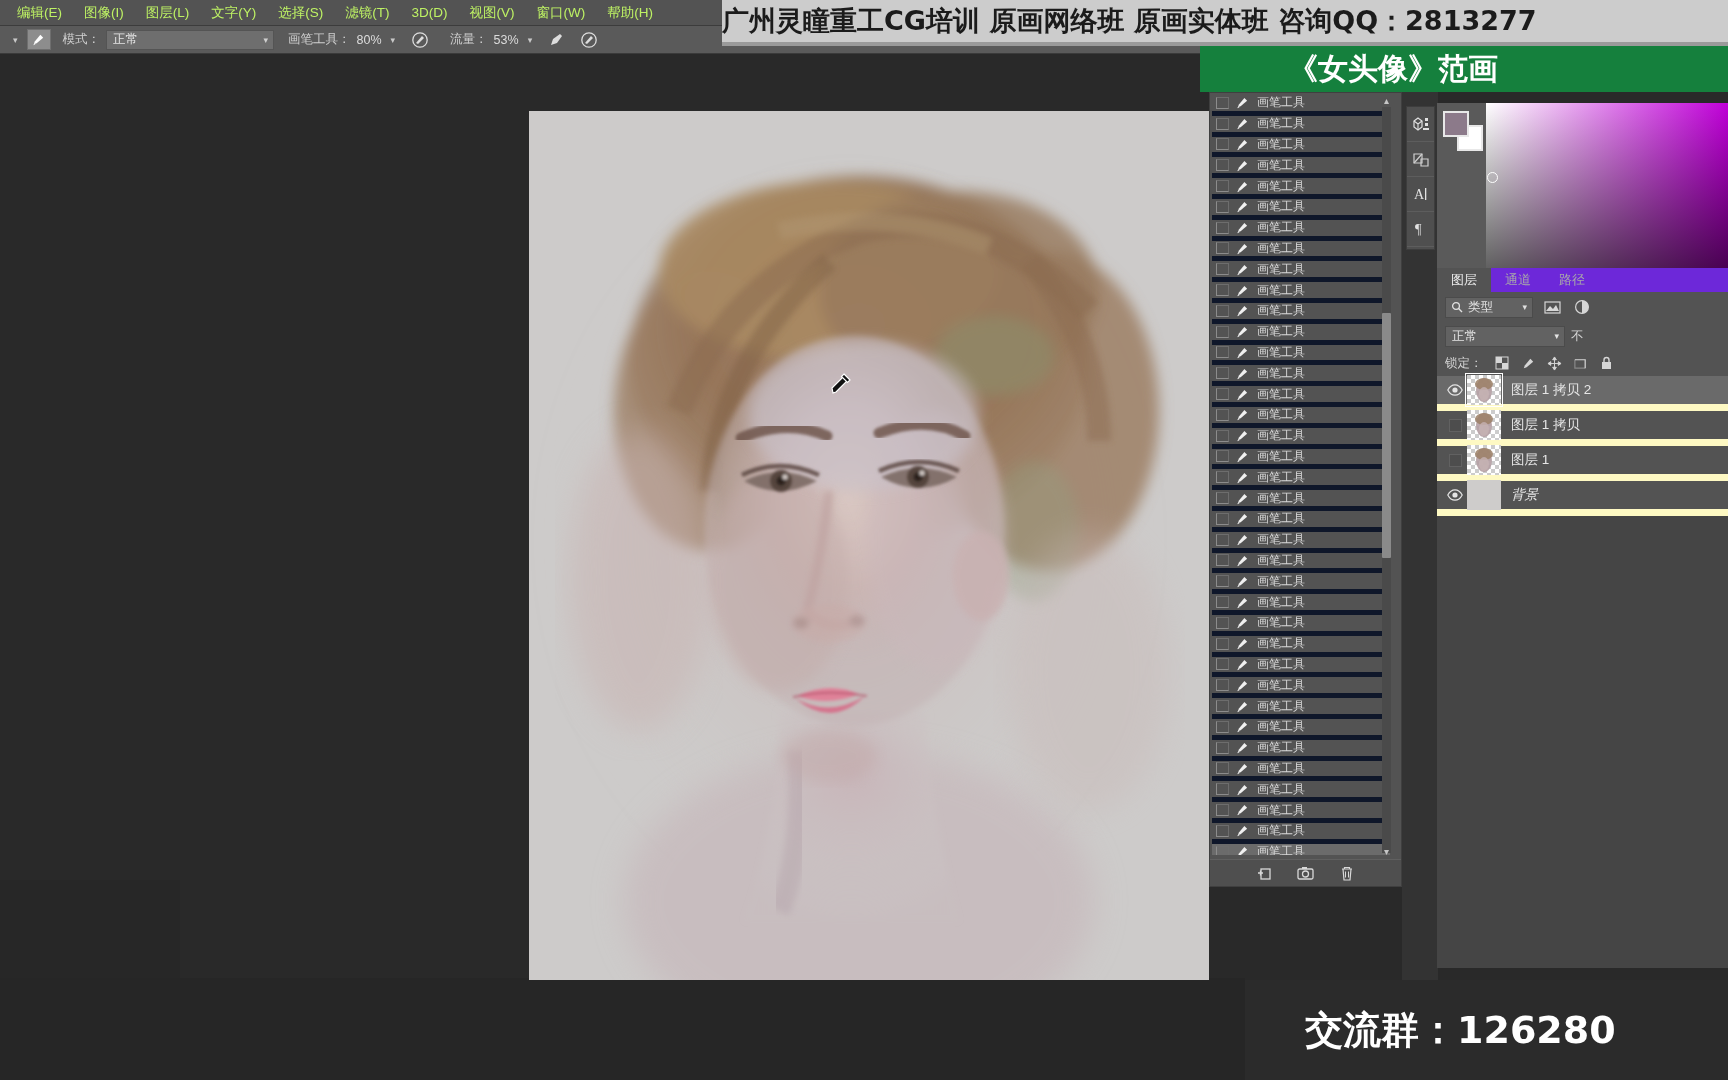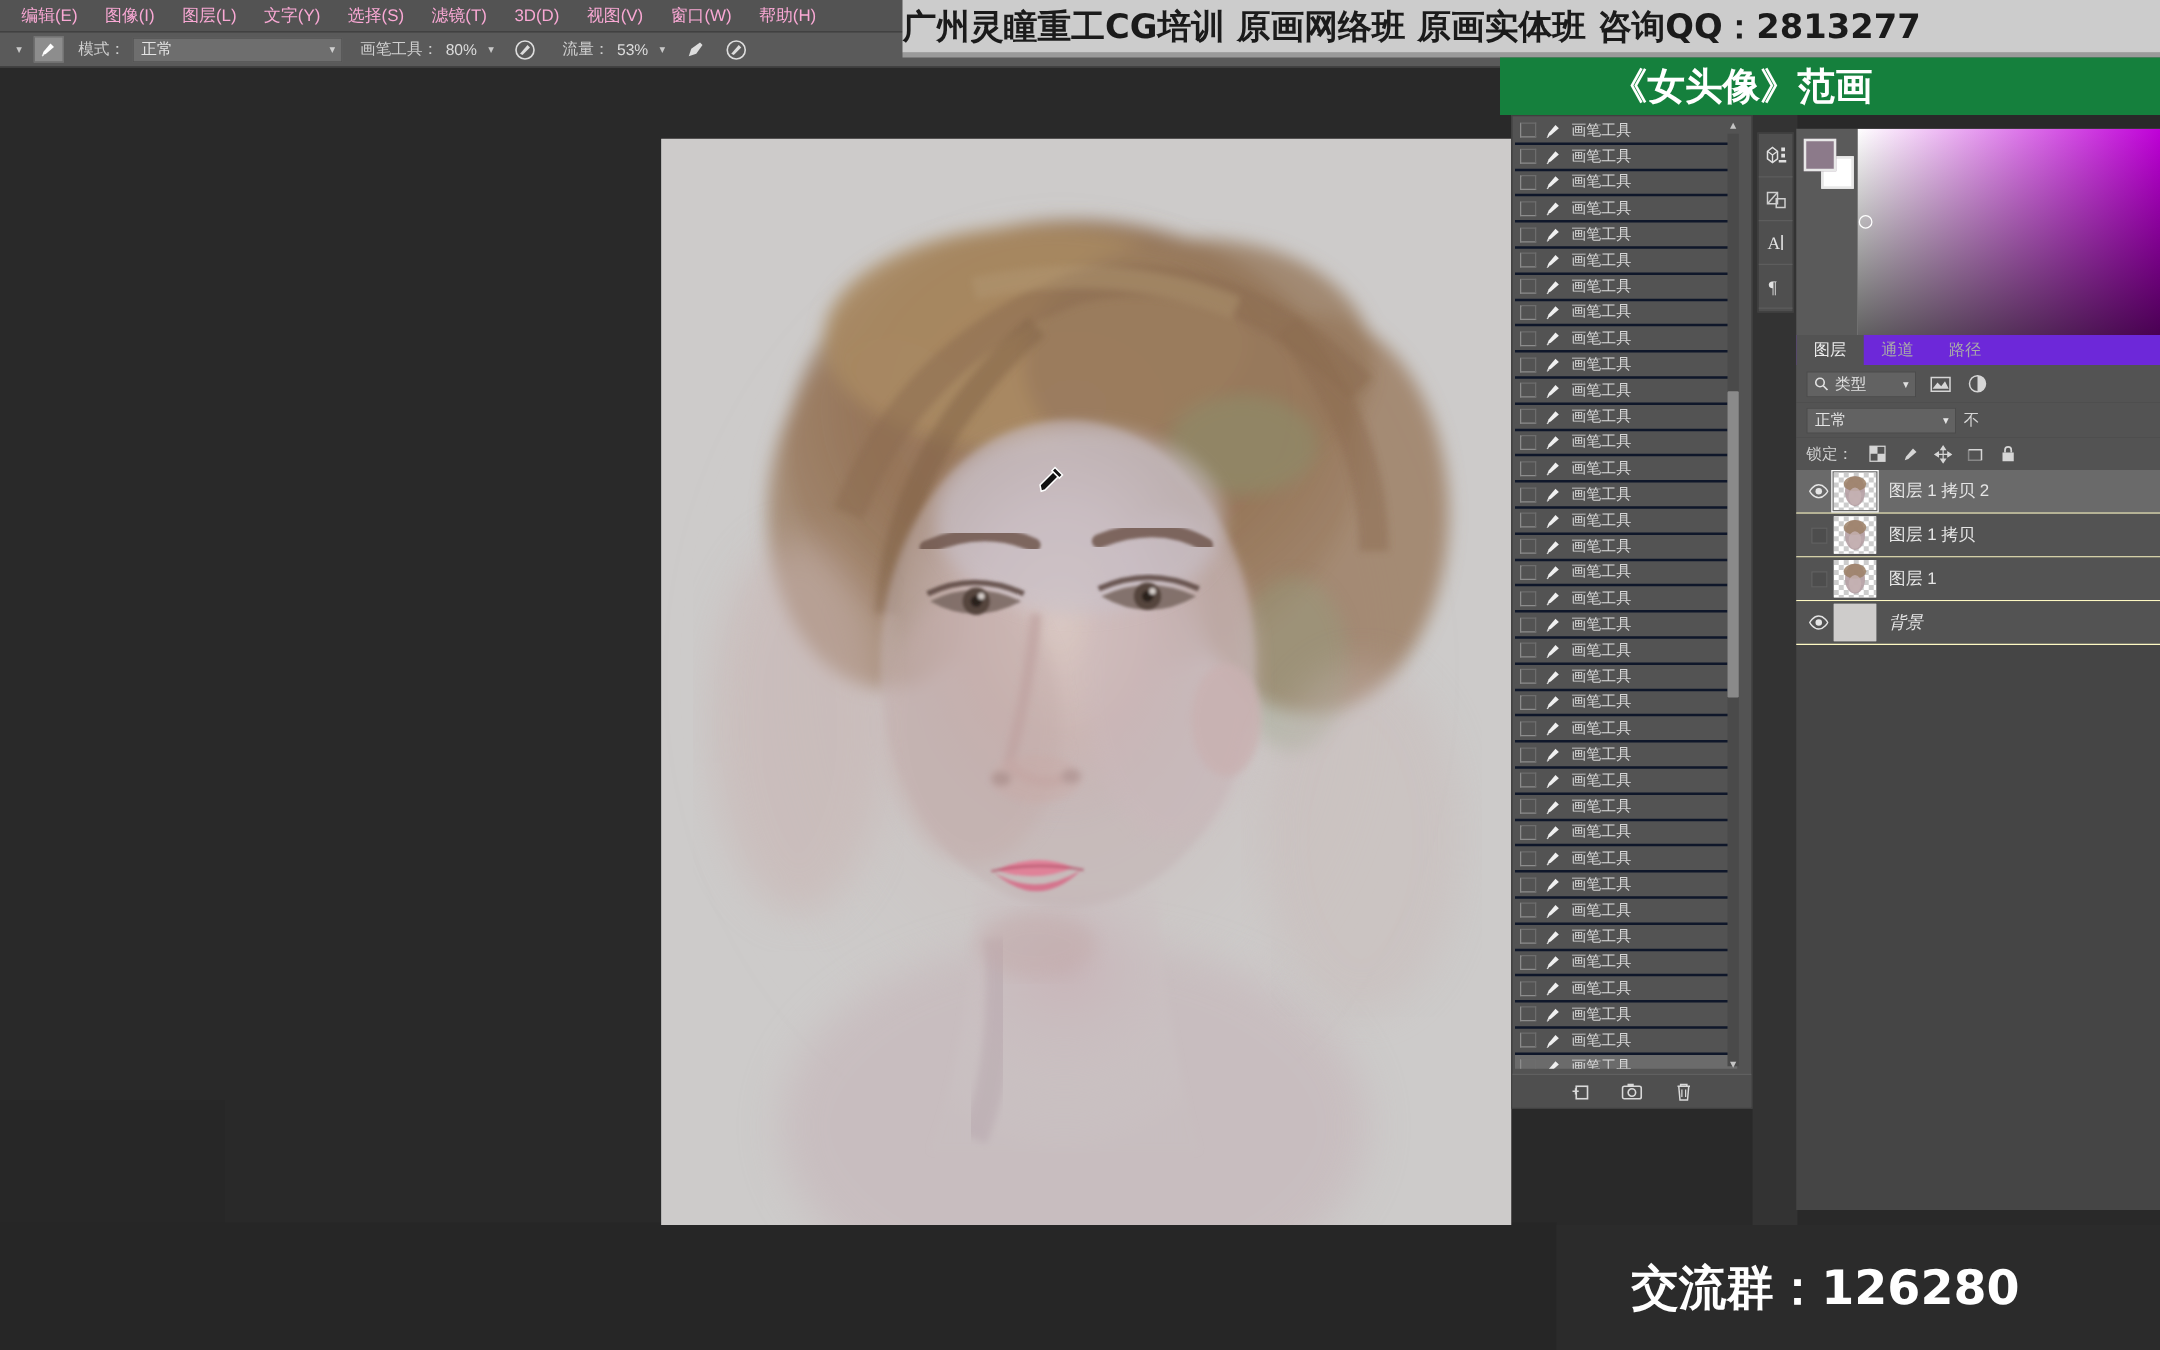--- a/index.html
+++ b/index.html
@@ -5,21 +5,21 @@
   * { margin:0; padding:0; box-sizing:border-box; }
   html,body { width:1728px; height:1080px; overflow:hidden; background:#292929;
     font-family:"Liberation Sans","DejaVu Sans",sans-serif; }
 
   #app { position:relative; width:1728px; height:1080px; background:#292929; }
 
   
   .menubar { position:absolute; left:0; top:0; width:1728px; height:26px;
     background:#535353; display:flex; align-items:center; padding-left:6px;
     border-bottom:1px solid #3c3c3c; }
-  .menubar .mi { color:#f9a8d4; font-size:13.5px; padding:0 11px; line-height:26px;
+  .menubar .mi { color:#bef264; font-size:13.5px; padding:0 11px; line-height:26px;
     white-space:nowrap; cursor:default;text-align:center; }
 
   
   .optbar { position:absolute; left:0; top:26px; width:1728px; height:28px;
     background:#5a5a5a; display:flex; align-items:center; padding-left:4px;
     border-bottom:1px solid #3a3a3a; gap:0px; }
   .ob-caret { color:#c9c9c9; font-size:9px; padding:0 9px; }
   .ob-brushicon { width:24px; height:21px; background:#8d8d8d; border:1px solid #6f6f6f;
     display:flex; align-items:center; justify-content:center; margin-right:12px; }
   .ob-label { color:#cfcfcf; font-size:12.5px; margin-right:6px; white-space:nowrap; }
@@ -55,21 +55,21 @@
 
   
   .eyedropper { position:absolute; left:830px; top:372px; width:22px; height:24px; }
 
   
   .history { position:absolute; left:1209px; top:92px; width:193px; height:795px;
     background:#535353; border:1px solid #3f3f3f; }
   .hist-list { position:absolute; left:2px; top:2px; width:178px; height:760px;
     overflow:hidden; }
   .hist-row { height:20.8px; display:flex; align-items:center; position:relative;
-    border-bottom:2px solid #0f172a; padding-left:4px; }
+    border-bottom:5px solid #0f172a; padding-left:4px; }
   .hist-row.sel { background:#6b6b6b; }
   .hist-chk { width:13px; height:12px; border-left:1px solid #8c8c8c;
     border-bottom:1px solid #8c8c8c; border-top:1px solid #6d6d6d;
     border-right:1px solid #6d6d6d; margin-right:6px; flex:0 0 auto; }
   .hist-brush { width:15px; height:15px; margin-right:7px; flex:0 0 auto; }
   .hist-lbl { color:#d8d8d8; font-size:12px; white-space:nowrap; }
   .hist-scrollbar { position:absolute; right:10px; top:14px; width:9px; height:746px;
     background:#4a4a4a; }
   .hist-thumb { position:absolute; left:0; top:206px; width:9px; height:245px;
     background:#8a8a8a; border-radius:1px; }
@@ -123,21 +123,21 @@
     position:relative; }
   .lb-select .cv { position:absolute; right:5px; font-size:9px; }
   .lb-op { color:#d6d6d6; font-size:12.5px; white-space:nowrap; }
   .llock { height:26px; display:flex; align-items:center; padding:0 8px; gap:9px;
     background:#535353; }
   .llock-lbl { color:#d2d2d2; font-size:12.5px; margin-right:2px; }
   .llock-ic { width:17px; height:17px; display:flex; align-items:center;
     justify-content:center; }
 
   .lrow { height:35px; display:flex; align-items:center; padding-left:6px;
-    border-bottom:1px solid #fef9c3; background:#535353; }
+    border-bottom:7px solid #fef9c3; background:#535353; }
   .lrow.sel { background:#6a6a6a; }
   .leye { width:24px; height:22px; display:flex; align-items:center;
     justify-content:center; flex:0 0 auto; }
   .leye-off { width:13px; height:13px; border:1px solid #616161; background:#4d4d4d; }
   .lthumb { width:34px; height:30px; margin-right:10px; flex:0 0 auto;
     position:relative; background:#fff; }
   .lthumb.selbd { outline:1.5px solid #ffffff; outline-offset:1px; }
   .lname { color:#e6e6e6; font-size:13.5px; white-space:nowrap; }
 
   

